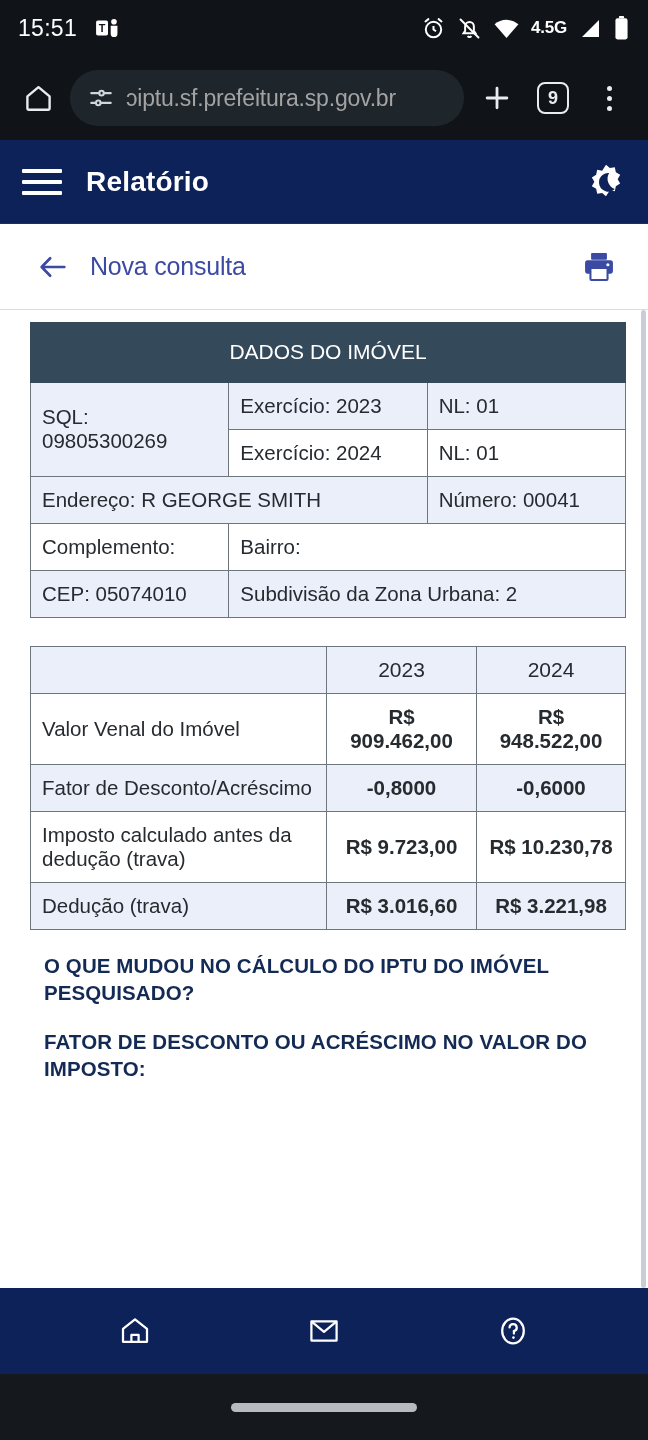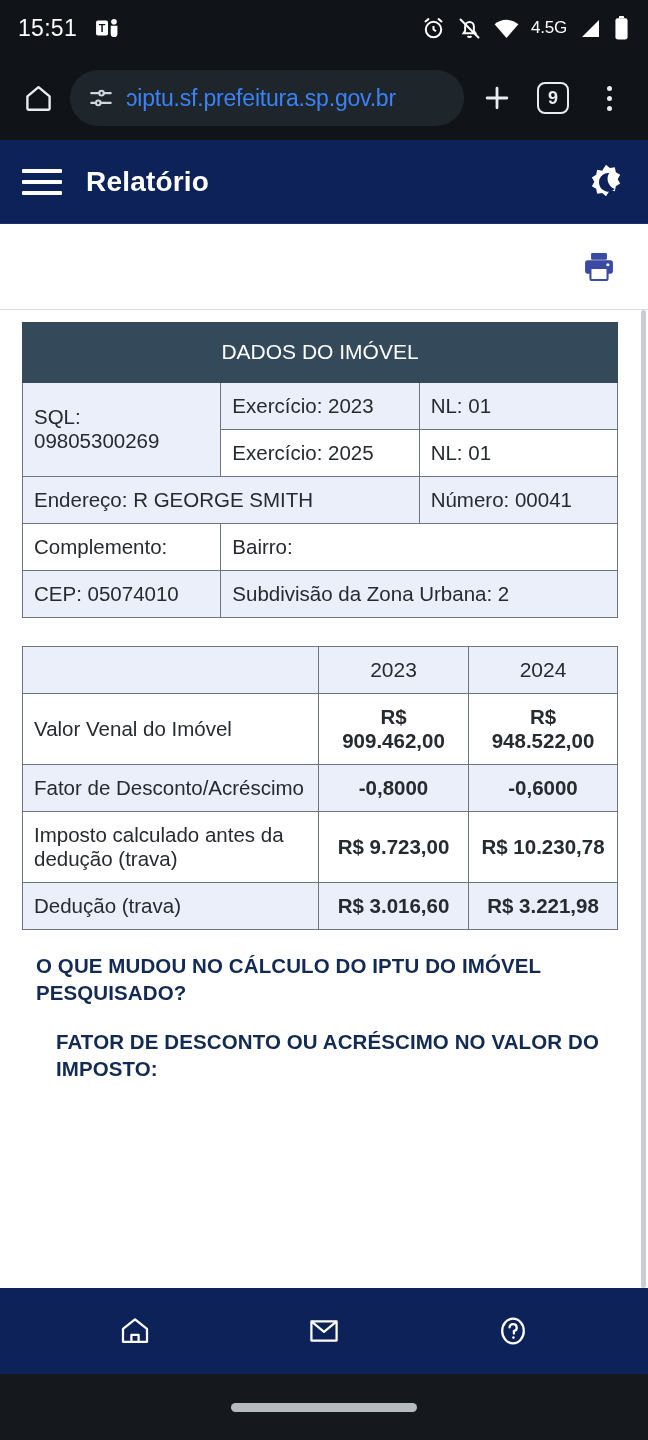--- a/index.html
+++ b/index.html
@@ -14,36 +14,36 @@
   
   .statusbar {
     height:56px; background:#101418; flex:0 0 56px;
     display:flex; align-items:center; padding:0 18px;
     color:#ffffff;
   }
   .sb-time { font-size:23px; letter-spacing:.3px; font-weight:400; }
   .sb-left-icons { display:flex; align-items:center; margin-left:18px; gap:10px; }
   .sb-spacer { flex:1 1 auto; }
   .sb-right-icons { display:flex; align-items:center; gap:11px; }
-  .sb-net { font-size:17px; font-weight:400; letter-spacing:-.2px;text-align:center; }
+  .sb-net { font-size:17px; font-weight:700; letter-spacing:-.2px;text-align:center; }
   .ico { display:inline-flex; align-items:center; justify-content:center; }
 
   
   .chrometoolbar {
     height:84px; flex:0 0 84px; background:#101418;
     display:flex; align-items:center; padding:0 16px; gap:10px;
   }
   .home-btn { width:44px; height:44px; display:flex; align-items:center; justify-content:center; }
   .omnibox {
     flex:1 1 auto; height:56px; background:#1e262c; border-radius:28px;
     display:flex; align-items:center; padding:0 18px; gap:12px; overflow:hidden;
     min-width:0;
   }
   .omnibox-url {
-    color:#3b82f6; font-size:23px; white-space:nowrap; overflow:hidden;
+    color:#a3a3a3; font-size:23px; white-space:nowrap; overflow:hidden;
     letter-spacing:-.2px; flex:1 1 auto; min-width:0;
   }
   .tb-btn { width:46px; height:46px; display:flex; align-items:center; justify-content:center; flex:0 0 auto; }
   .tabcount {
     width:32px; height:32px; border:2.6px solid #e8edf1; border-radius:8px;
     display:flex; align-items:center; justify-content:center;
     color:#e8edf1; font-size:18px; font-weight:700;
   }
   .kebab { display:flex; flex-direction:column; gap:5px; align-items:center; }
   .kebab i { width:5px; height:5px; border-radius:50%; background:#e8edf1; display:block; }
@@ -67,21 +67,21 @@
   .subheader {
     height:86px; flex:0 0 86px; display:flex; align-items:center;
     padding:0 30px 0 36px; background:#fff;
     border-bottom:1px solid #d9dde3;
   }
   .back-link { display:flex; align-items:center; gap:20px; }
   .back-label { color:#3b4aa3; font-size:25px; letter-spacing:-.2px; }
   .subheader-spacer { flex:1 1 auto; }
 
   .scrollarea {
-    flex:1 1 auto; padding:12px 24px 0 22px; overflow:hidden;
+    flex:1 1 auto; padding:12px 24px 0 30px; overflow:hidden;
     position:relative; background:#fff;
   }
 
   
   table.rep {
     width:596px; border-collapse:collapse; table-layout:fixed;
     font-size:20.5px; color:#262b30;
   }
   table.rep td, table.rep th { border:1.6px solid #6d757d; padding:11px 11px; vertical-align:middle; }
   .thead-dark {
@@ -96,21 +96,21 @@
 
   
   .yearhead td { text-align:center; background:#eaeff9; font-size:21px; padding:17px 10px; }
 
   
   .notes { padding:22px 14px 0 14px; }
   .note-h {
     font-size:20.5px; font-weight:700; color:#132a55;
     line-height:1.32; letter-spacing:.1px; margin-bottom:22px;
   }
-  .note-h:last-child { margin-bottom:0;margin-left:20px; }
+  .note-h:last-child { margin-bottom:0; }
 
   
   .vscroll {
     position:absolute; right:2px; top:0; width:5px; height:100%;
     background:#c9ced6; border-radius:3px;
   }
 
   
   .bottomnav {
     flex:0 0 86px; height:86px; background:#0d2259;
@@ -225,20 +225,28 @@
       <svg width="40" height="40" viewBox="0 0 24 24">
         <path d="M12 1.6l2.3 2.0 3.0-.5.6 3.0 2.6 1.6-1.5 2.6 1.5 2.6-2.6 1.6-.6 3.0-3.0-.5L12 20.6l-2.3-2.0-3.0.5-.6-3.0-2.6-1.6 1.5-2.6-1.5-2.6 2.6-1.6.6-3.0 3.0.5z" fill="#ffffff"></path>
         <path d="M13.9 6.6a5.6 5.6 0 1 0 3.4 9.6 6.5 6.5 0 0 1-3.4-9.6z" fill="#0d2259"></path>
       </svg>
     </span>
   </div>
 
   <div class="content">
 
     <div class="subheader">
+      <span class="back-link">
+        <span class="ico">
+          <svg width="34" height="34" viewBox="0 0 24 24" fill="none" stroke="#3b4aa3" stroke-width="1.9" stroke-linecap="round" stroke-linejoin="round">
+            <path d="M20 12H4.2M10 5.8 4 12l6 6.2"></path>
+          </svg>
+        </span>
+        <span class="back-label">Nova consulta</span>
+      </span>
       <span class="subheader-spacer"></span>
       <span class="ico">
         <svg width="38" height="38" viewBox="0 0 24 24">
           <rect x="7" y="3.2" width="10" height="4.2" rx="0.6" fill="#3b4aa3"></rect>
           <rect x="3.2" y="7.8" width="17.6" height="8.4" rx="1.6" fill="#3b4aa3"></rect>
           <circle cx="17.6" cy="10.6" r="1.0" fill="#ffffff"></circle>
           <rect x="6.6" y="12.6" width="10.8" height="7.6" rx="0.6" fill="#ffffff" stroke="#3b4aa3" stroke-width="1.3"></rect>
         </svg>
       </span>
     </div>
@@ -250,21 +258,21 @@
         <tbody>
           <tr>
             <td class="thead-dark" colspan="3">DADOS DO IMÓVEL</td>
           </tr>
           <tr class="rw-alt">
             <td rowspan="2" style="width:197px">SQL: 09805300269</td>
             <td style="width:210px">Exercício: 2023</td>
             <td>NL: 01</td>
           </tr>
           <tr class="rw-plain">
-            <td>Exercício: 2025</td>
+            <td>Exercício: 2024</td>
             <td>NL: 01</td>
           </tr>
           <tr class="rw-alt">
             <td colspan="2">Endereço: R GEORGE SMITH</td>
             <td style="width:100px">Número: 00041</td>
           </tr>
           <tr class="rw-plain">
             <td>Complemento:</td>
             <td colspan="2">Bairro:</td>
           </tr>

